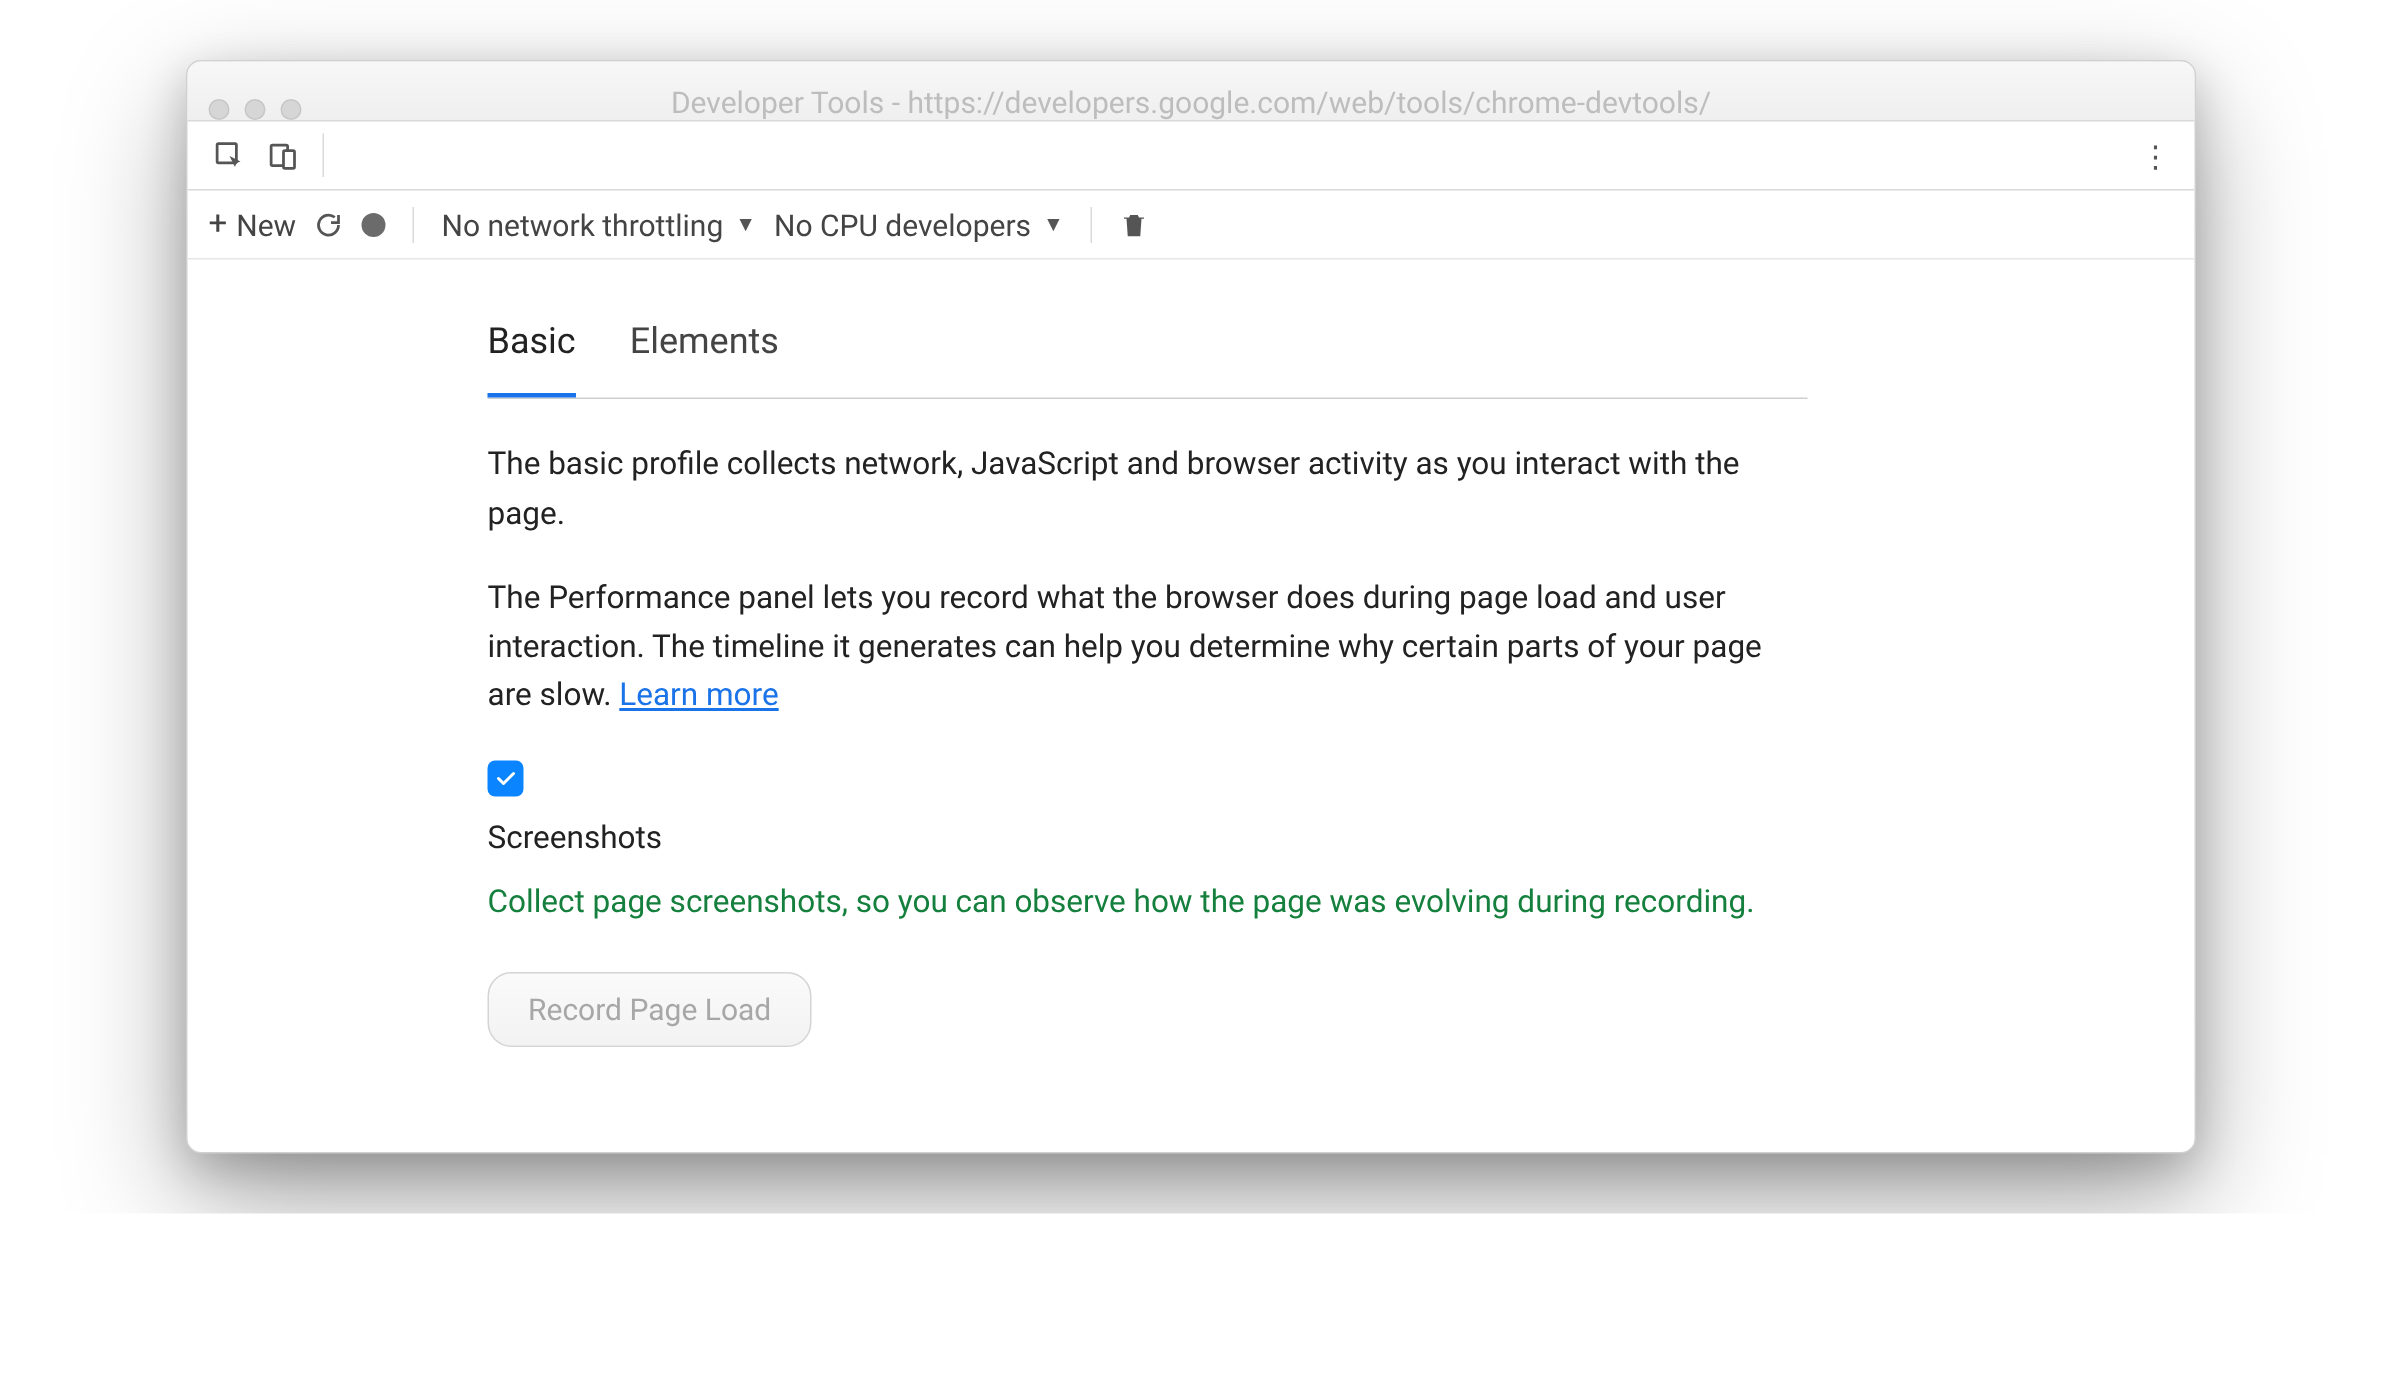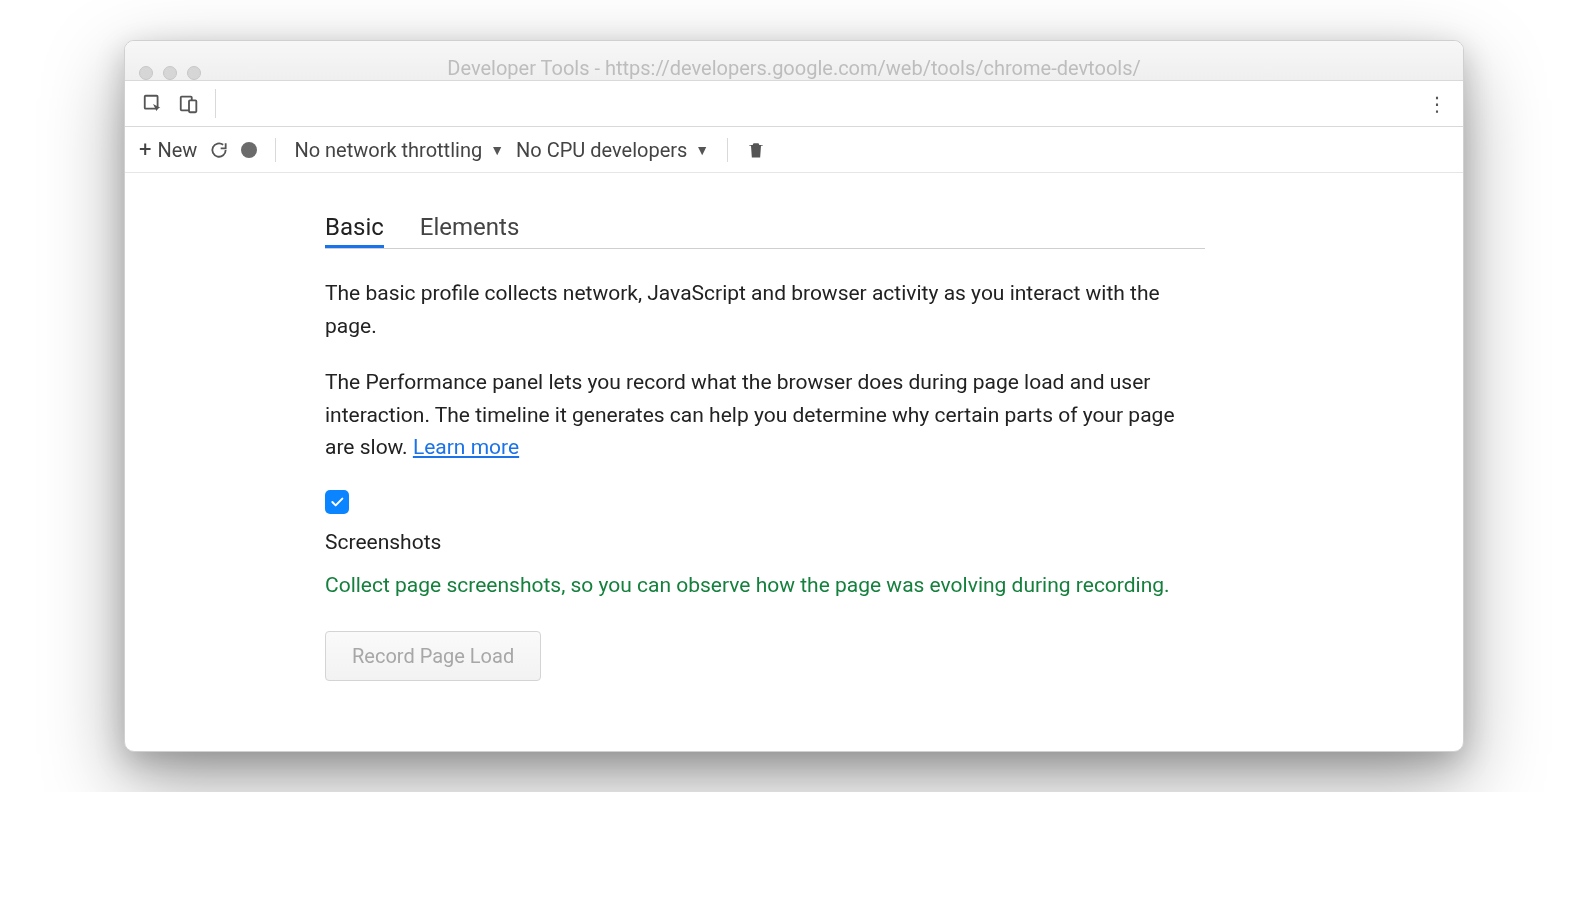--- a/index.html
+++ b/index.html
@@ -90,21 +90,21 @@
   .panel {
     max-width: 880px;
   }
   .subtabs {
     display:flex; gap: 36px;
     border-bottom: 1px solid #cfcfcf;
     margin-bottom: 28px;
   }
   .subtab {
     font-size: 24px;
-    padding-bottom: 4px;
+    padding-bottom: 21px;
     border-bottom: 3px solid transparent;
     color: #444;
     cursor:pointer;
   }
   .subtab.active { border-bottom-color:#1a73e8; color:#222; }
   .para { font-size: 21px; color:#222; line-height: 1.55; margin-bottom: 24px; }
   .para a { color:#1a73e8; text-decoration: underline; }
   .opt-row { display:flex; align-items:flex-start; gap: 16px; margin-bottom: 30px; margin-top: 6px; flex-direction: column; }
   .chk {
     width: 24px; height: 24px; border-radius: 5px;
@@ -116,21 +116,21 @@
   .chk svg { width:16px; height:16px; }
   .opt-label { font-size: 21px; color:#222; flex-shrink:0; width: 133px; }
   .opt-desc { font-size: 21px; color:#15803d; line-height:1.5; }
   .btn-row { display:flex; gap: 26px; }
   .btn {
     border: 1px solid #d4d4d4;
     background: linear-gradient(#fafafa,#f2f2f2);
     color: #a7a7a7;
     font-size: 20px;
     padding: 12px 26px;
-    border-radius: 4px;
+    border-radius: 16px;
     min-width: 210px;
     text-align:center;
     cursor: pointer;
   }
 </style>
 </head>
 <body>
 
 <div class="window">
 

